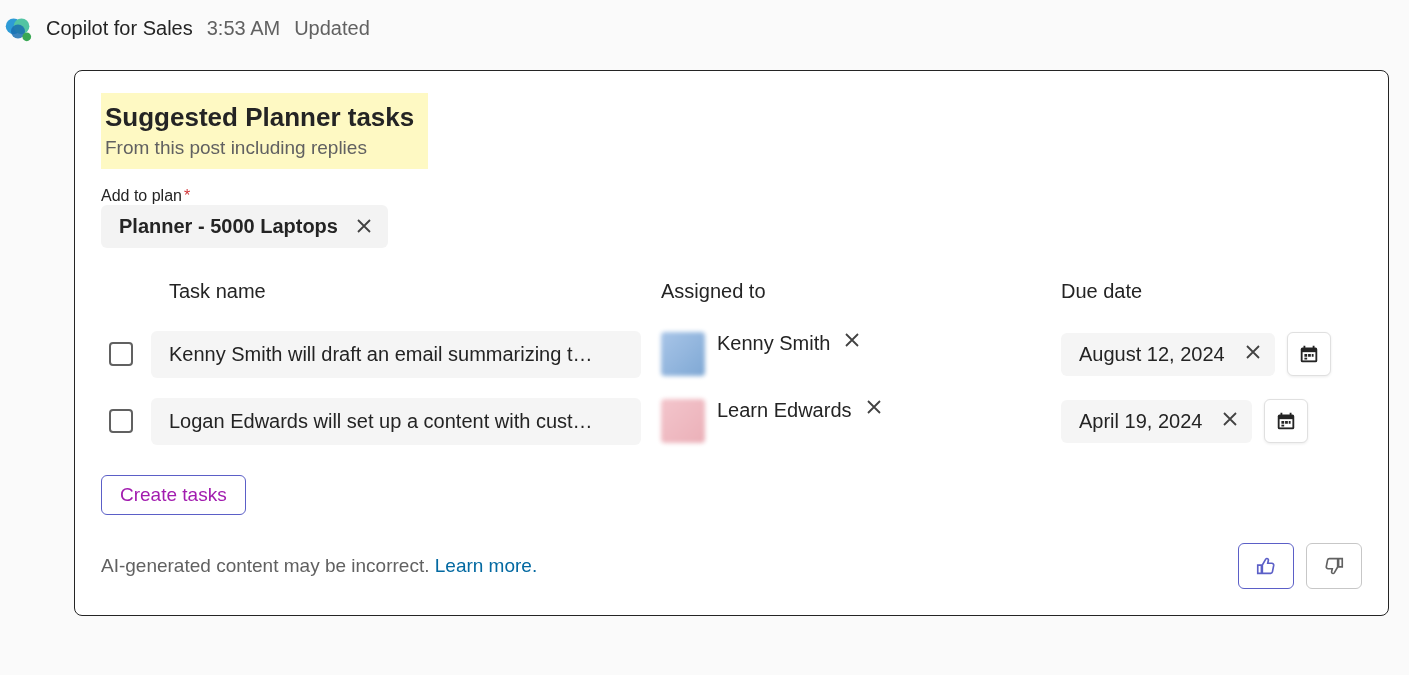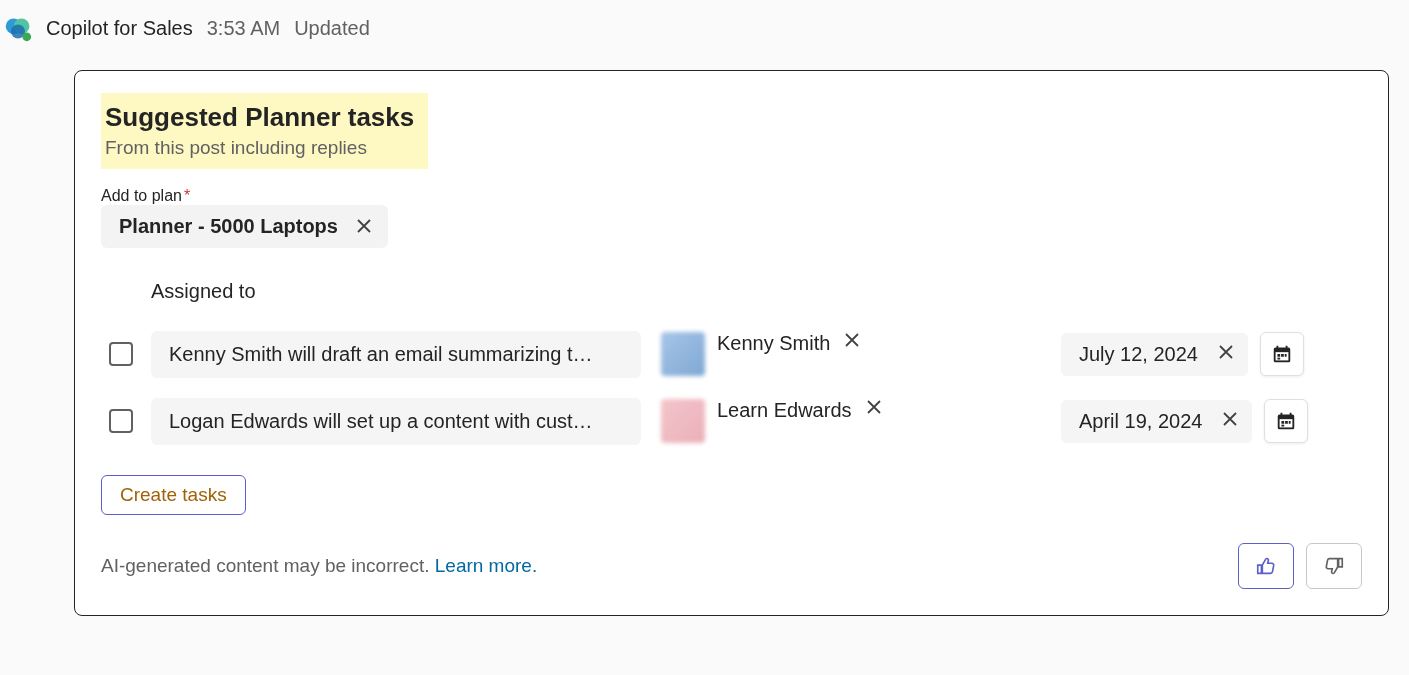--- a/index.html
+++ b/index.html
@@ -200,21 +200,21 @@
     .calendar-icon-svg {
       width: 22px;
       height: 22px;
     }
     .create-btn {
       margin-top: 20px;
       padding: 8px 18px;
       border: 1.5px solid #5b5fc7;
       border-radius: 6px;
       background: #fff;
-      color: #a16207;
+      color: #a21caf;
       font-size: 19px;
       font-weight: 400;
       cursor: pointer;
     }
     .footer-row {
       display: flex;
       align-items: center;
       justify-content: space-between;
       margin-top: 28px;
     }
@@ -288,42 +288,44 @@
     <span class="close-x">
       <svg class="x-svg" viewBox="0 0 16 16">
           <path d="M2 2 L14 14 M14 2 L2 14" fill="none"></path>
         </svg>
     </span>
   </div>
 
   <div class="task-table">
     <div class="table-header">
       <div></div>
+      <div class="col-header task-col">Task name</div>
       <div class="col-header">Assigned to</div>
+      <div class="col-header">Due date</div>
     </div>
 
     <div class="task-row">
       <div>
           <div class="checkbox"></div>
         </div>
       <div>
           <div class="task-name-cell">Kenny Smith will draft an email summarizing t…</div>
         </div>
       <div class="assignee-cell">
         <div class="avatar blue"></div>
         <span class="assignee-name">Kenny Smith</span>
         <span class="assignee-x">
           <svg class="x-svg" viewBox="0 0 16 16">
               <path d="M2 2 L14 14 M14 2 L2 14" fill="none"></path>
             </svg>
         </span>
       </div>
       <div class="date-cell">
         <div class="date-chip">
-          <span class="date-text">July 12, 2024</span>
+          <span class="date-text">August 12, 2024</span>
           <span class="date-x">
             <svg class="x-svg" viewBox="0 0 16 16">
                 <path d="M2 2 L14 14 M14 2 L2 14" fill="none"></path>
               </svg>
           </span>
         </div>
         <div class="calendar-btn">
           <svg class="calendar-icon-svg" viewBox="0 0 24 24" fill="#242424">
             <rect x="3" y="5" width="18" height="16" rx="2" fill="#242424"></rect>
             <rect x="5" y="10" width="14" height="9" fill="#fff"></rect>

